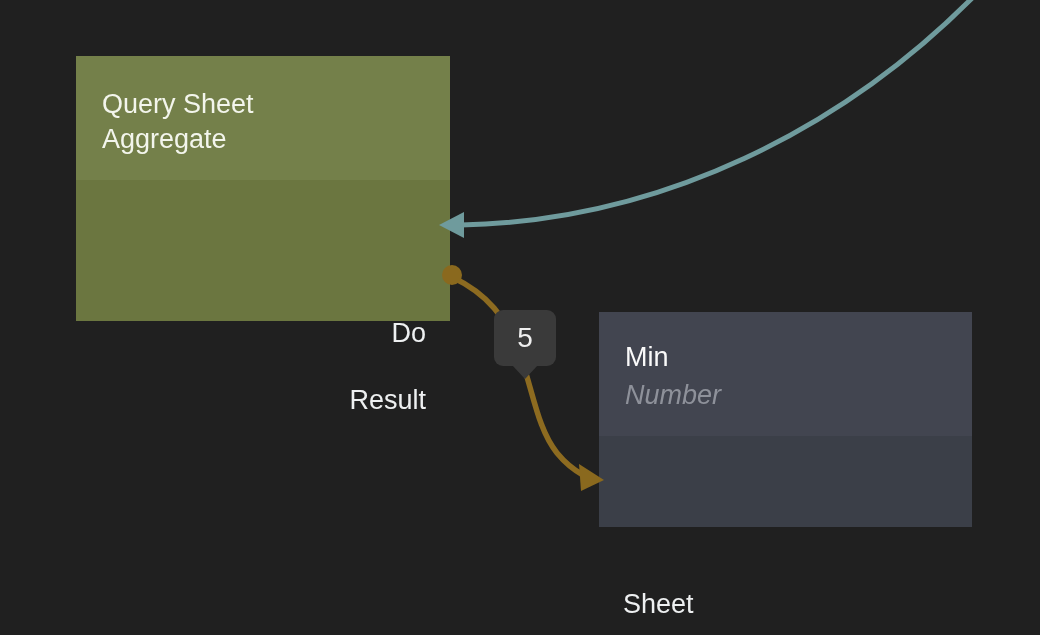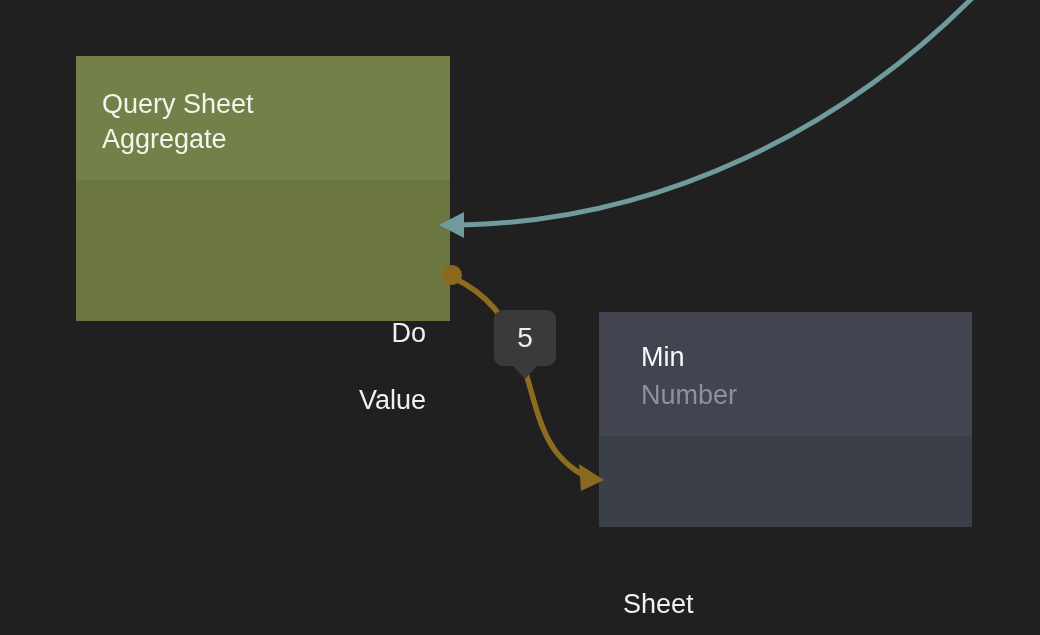--- a/index.html
+++ b/index.html
@@ -52,31 +52,32 @@
   .port-do     { right: 24px; top: 136px; }
   .port-result { right: 24px; top: 203px; }
 
   .node-min {
     left: 599px; top: 312px;
     width: 373px; height: 215px;
   }
   .node-min .node-header {
     height: 124px;
     background: var(--min-header, #424550);
-    padding: 26px 26px 0 42px;
+    padding: 26px 26px 0 26px;
   }
   .node-min .node-title {
     color: var(--min-title-color, #fafafa);
     font-size: 27px;
     line-height: 38px;
   }
   .node-min .node-subtitle {
     color: var(--min-subtitle-color, #8e919a);
     font-size: 27px;
     line-height: 38px;
+    font-style: italic;
   }
   .node-min .node-body {
     position: relative;
     height: 91px;
     background: var(--min-body, #3b3f48);
   }
   .port-value { left: 24px; top: 151px; }
 
   
   svg.edges {
@@ -130,21 +131,21 @@
 <body>
 
 <div class="canvas">
 
   <div class="node node-query">
     <div class="node-header">
       <div class="node-title">Query Sheet Aggregate</div>
     </div>
     <div class="node-body">
       <div class="port-label port-do">Do</div>
-      <div class="port-label port-result">Value</div>
+      <div class="port-label port-result">Result</div>
     </div>
   </div>
 
   <div class="node node-min">
     <div class="node-header">
       <div class="node-title">Min</div>
       <div class="node-subtitle">Number</div>
     </div>
     <div class="node-body">
       <div class="port-label port-value">Sheet</div>

